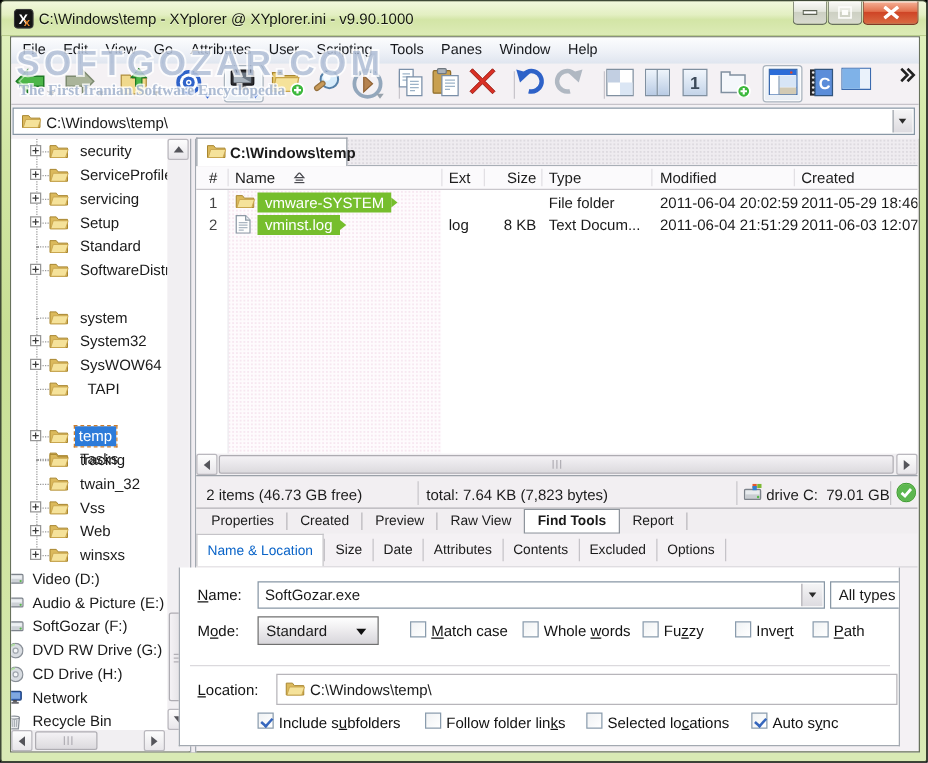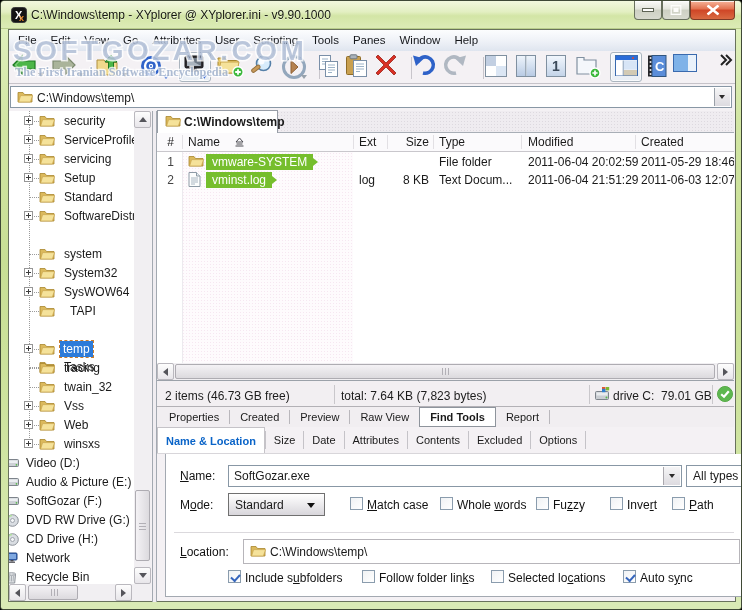--- a/index.html
+++ b/index.html
@@ -96,23 +96,23 @@
   .statussep{position:absolute;top:4px;height:19px;width:1px;background:#c9c7cb;}
   
   #paneltabs{left:156px;top:405px;width:577px;height:21px;background:#f1eef1;display:flex;align-items:stretch;padding-left:2px;border-top:1px solid #b3b1b6;}
   .ptab{padding:0 10px;line-height:21px;color:#1a1a1a;position:relative;font-size:11px;}
   .ptab-sep{width:1px;background:#b9b7bc;margin:3px 0;}
   .ptab.active{background:#fff;border:1px solid #8e949c;font-weight:bold;line-height:19px;}
   
   #subtabs{left:156px;top:426px;width:577px;height:27px;background:#f4f1f4;display:flex;align-items:stretch;border-bottom:1px solid #d8d6da;}
   .stab{padding:0 8px;line-height:27px;color:#1a1a1a;font-size:11px;}
   .stab-sep{width:1px;background:#c5c3c8;margin:4px 0;}
-  .stab.active{background:#fff;border:1px solid #c5c3c8;border-bottom:none;font-weight:bold;color:#0a64c8;}
-  
-  #form{left:164px;top:453px;width:577px;height:143px;background:#fff;border-left:1px solid #a3a9b1;border-right:1px solid #a3a9b1;border-bottom:1px solid #a3a9b1;overflow:hidden;}
+  .stab.active{background:#fff;border:1px solid #c5c3c8;border-bottom:none;font-weight:normal;color:#0a64c8;}
+  
+  #form{left:142px;top:453px;width:577px;height:143px;background:#fff;border-left:1px solid #a3a9b1;border-right:1px solid #a3a9b1;border-bottom:1px solid #a3a9b1;overflow:hidden;}
   .flabel{position:absolute;height:14px;line-height:14px;color:#121212;}
   #name-combo{position:absolute;left:62px;top:11px;width:454px;height:22px;background:#fff;border:1px solid #8897a5;}
   #name-combo-text{position:absolute;left:5px;top:3px;line-height:15px;}
   #name-combo-btn{position:absolute;right:1px;top:1px;width:17px;height:18px;background:linear-gradient(180deg,#f5f5f6,#dddbe0);border-left:1px solid #aaa8ae;}
   #name-combo-btn .dd{left:5px;top:7px;}
   #alltypes{position:absolute;left:520px;top:11px;width:70px;height:22px;background:#fff;border:1px solid #8897a5;}
   #alltypes-text{position:absolute;left:6px;top:3px;line-height:15px;}
   #mode-select{position:absolute;left:62px;top:39px;width:97px;height:23px;border:1px solid #707070;
     background:linear-gradient(180deg,#fff 0%,#f0eff1 40%,#d8d6db 100%);}
   #mode-text{position:absolute;left:6px;top:4px;line-height:15px;}

